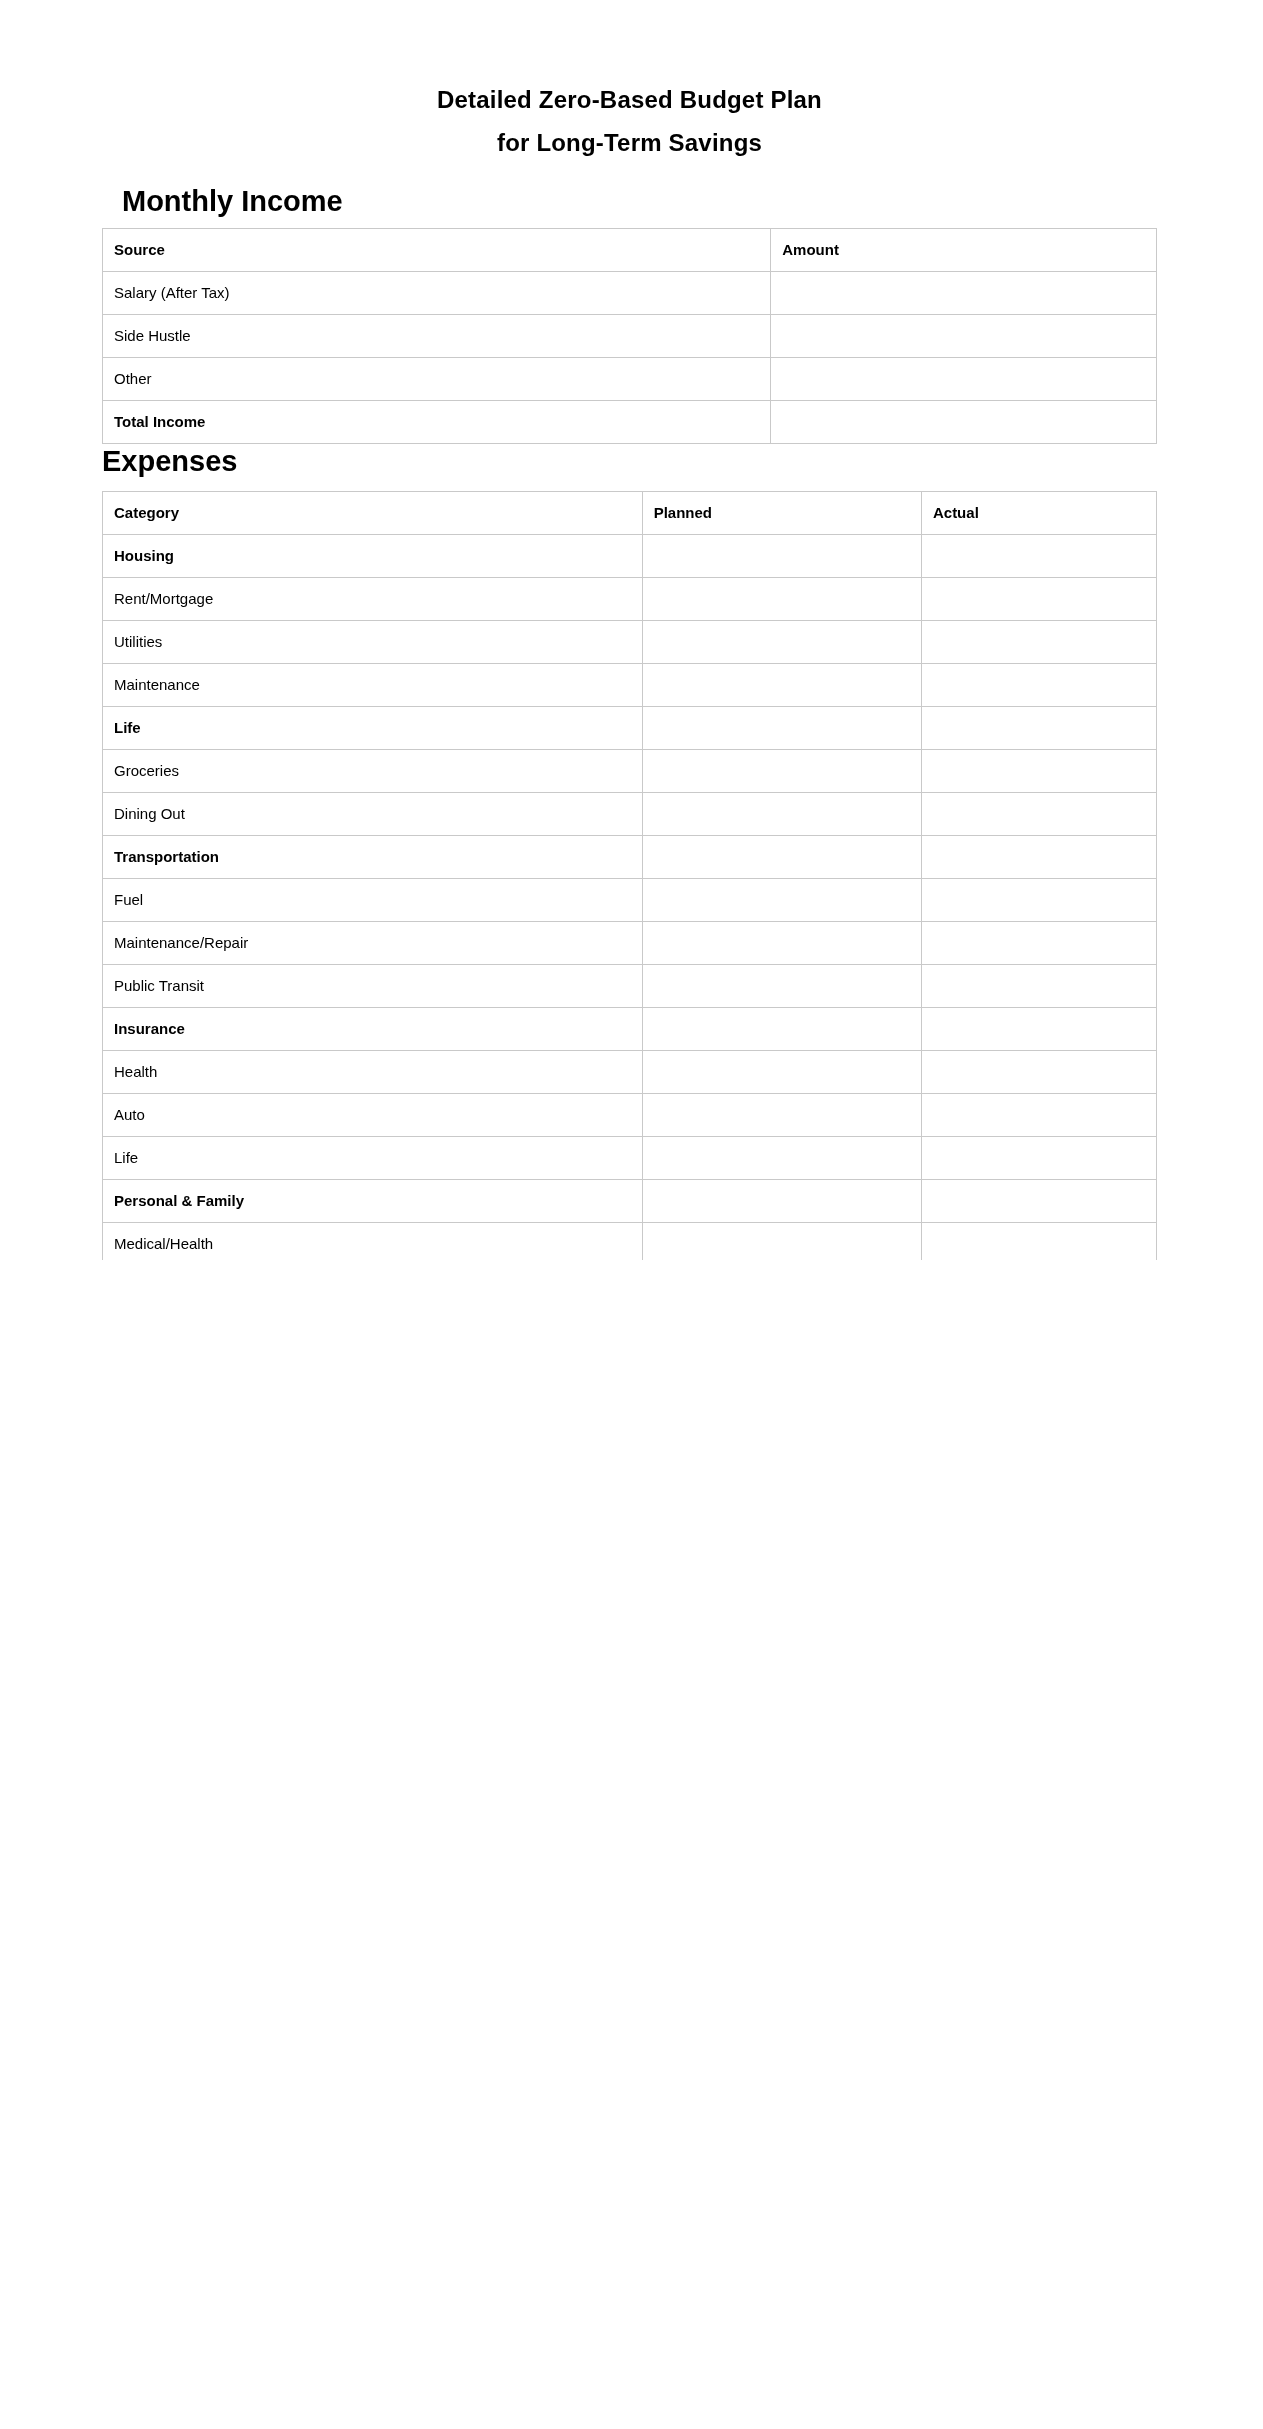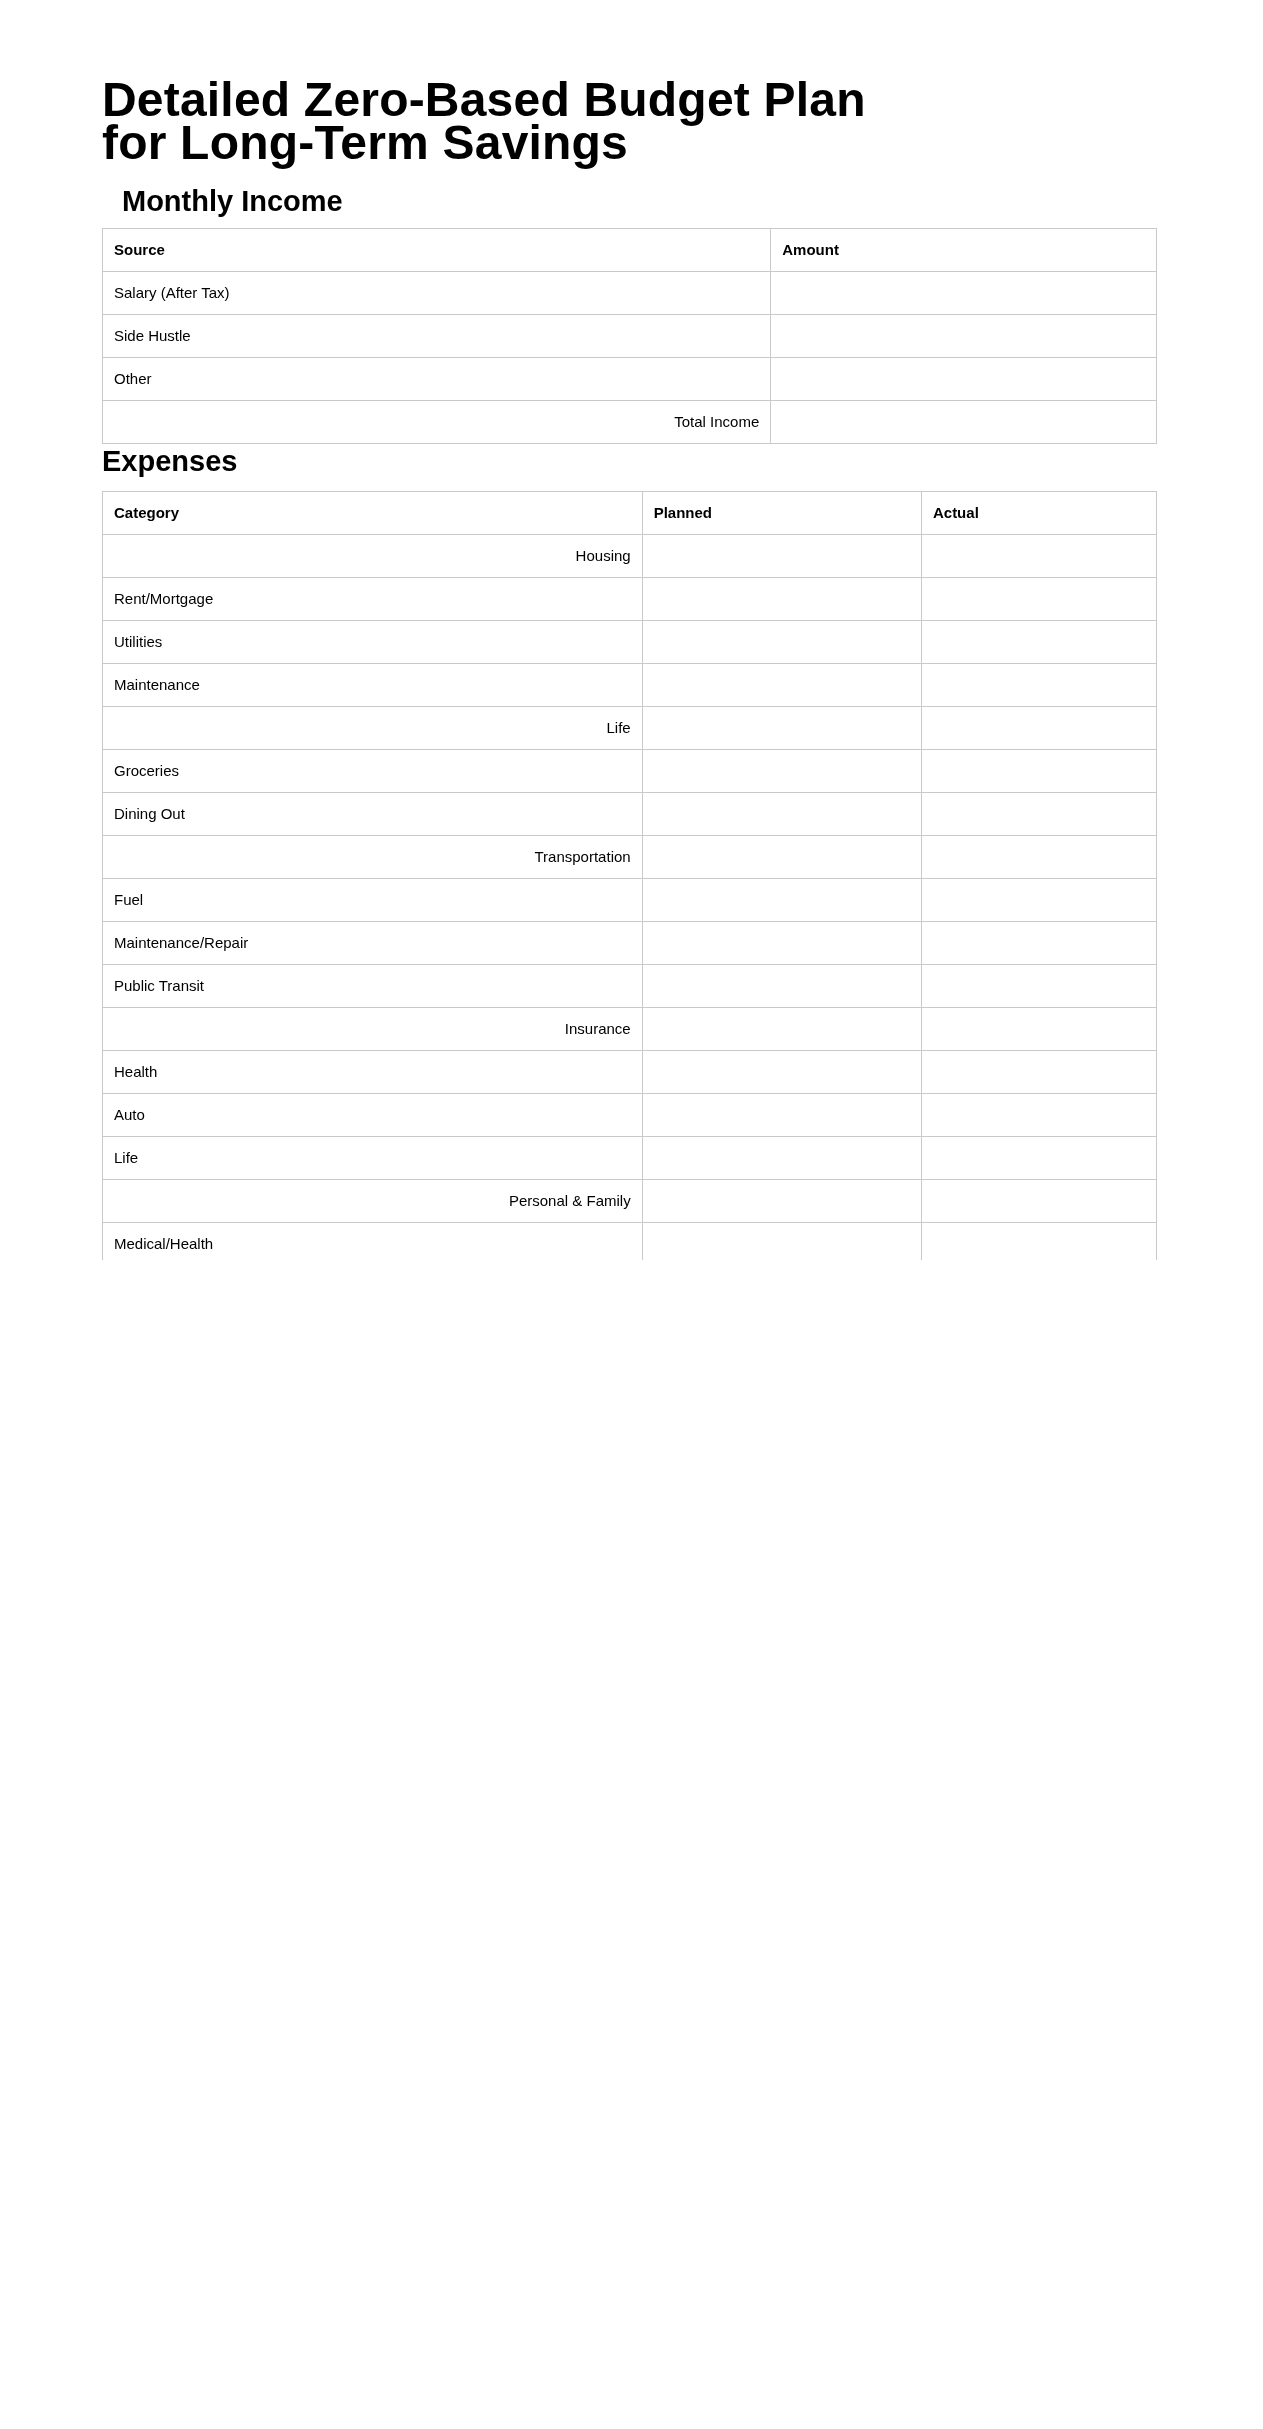--- a/index.html
+++ b/index.html
@@ -13,24 +13,25 @@
     font-family: "Liberation Sans", sans-serif;
     color: #000000;
     overflow: hidden;
     position: relative;
   }
   .content {
     padding: 78px 106px 0 102px; 
   }
   h1.doc-title {
     margin: 0;
-    font-size: 48px;
+    font-size: 24px;
     font-weight: bold;
     line-height: 43px;
     letter-spacing: 0.2px;
+    text-align: center;
   }
   h1.doc-title span { display: block; }
   h2.section-heading {
     margin: 0;
     font-size: 29px;
     font-weight: bold;
     line-height: 34px;
   }
   #income-heading  { margin-top: 20px; margin-left: 20px; }
   #income-table    { margin-top: 10px; }
@@ -51,21 +52,21 @@
     padding: 11px 11px;
     font-size: 15px;
     line-height: 20px;
     text-align: left;
     vertical-align: middle;
     font-weight: normal;
     overflow: hidden;
     white-space: nowrap;
   }
   table.budget-table th { font-weight: bold; }
-  tr.bold-row td { font-weight: normal; text-align: right; }
+  tr.bold-row td { font-weight: bold; }
   
   #income-table col.c-source { width: 63.4%; }
   #income-table col.c-amount { width: 36.6%; }
   
   #expenses-table col.c-category { width: 51.2%; }
   #expenses-table col.c-planned  { width: 26.5%; }
   #expenses-table col.c-actual   { width: 22.3%; }
 </style>
 </head>
 <body>

